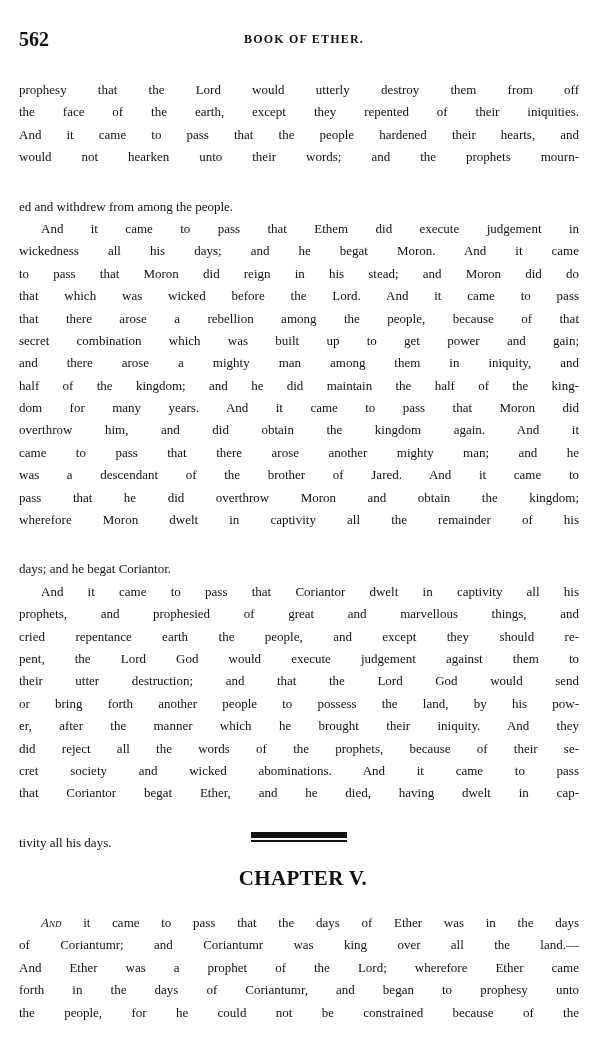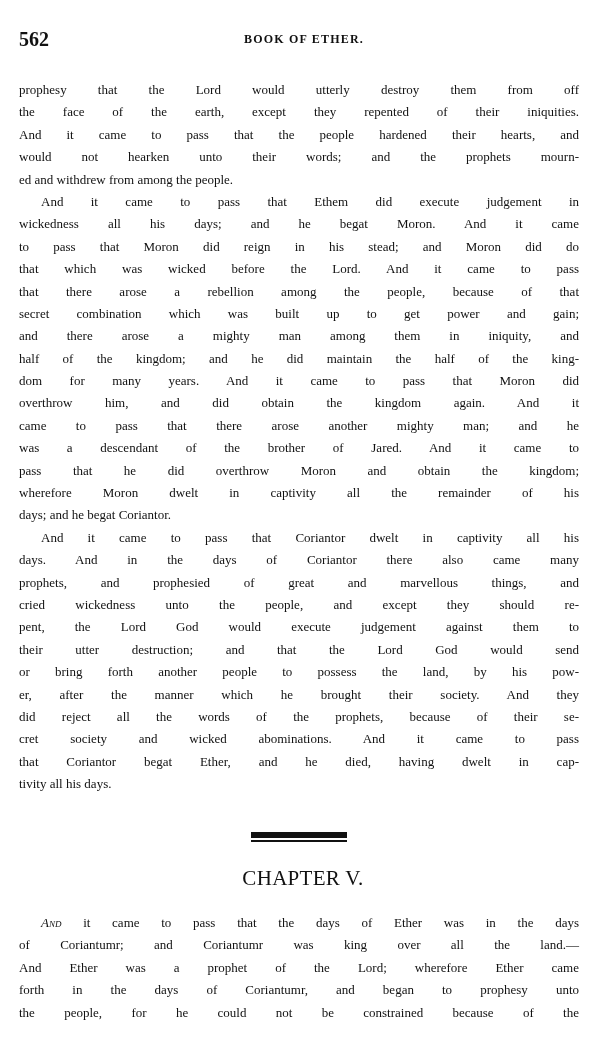--- a/index.html
+++ b/index.html
@@ -62,20 +62,21 @@
     .line {
       display: block;
       white-space: nowrap;
       text-align: justify;
       text-align-last: justify;
       height: 22.4px;
       overflow: visible;
     }
     .line.last {
       text-align-last: left;
+      margin-top: 27px;
     }
     .line.indent {
       padding-left: 22px;
     }
     .section-1 { top: 79px; }
     .rule {
       position: absolute;
       left: 251px;
       width: 96px;
       top: 832px;
@@ -98,21 +99,21 @@
       background: #111;
     }
     .chapter-heading {
       position: absolute;
       left: 0;
       width: 600px;
       top: 866px;
       text-align: center;
       font-family: "Liberation Serif", serif;
       font-size: 21px;
-      font-weight: normal;
+      font-weight: bold;
       letter-spacing: 0.3px;
       padding-left: 6px;
       box-sizing: border-box;
     }
     .section-2 { top: 912px; }
     .smallcaps-lead {
       font-variant: small-caps;
       font-style: italic;
     }
   </style>
@@ -141,27 +142,26 @@
     <span class="line">and there arose a mighty man among them in iniquity, and</span>
     <span class="line">half of the kingdom; and he did maintain the half of the king-</span>
     <span class="line">dom for many years. And it came to pass that Moron did</span>
     <span class="line">overthrow him, and did obtain the kingdom again. And it</span>
     <span class="line">came to pass that there arose another mighty man; and he</span>
     <span class="line">was a descendant of the brother of Jared. And it came to</span>
     <span class="line">pass that he did overthrow Moron and obtain the kingdom;</span>
     <span class="line">wherefore Moron dwelt in captivity all the remainder of his</span>
     <span class="line last">days; and he begat Coriantor.</span>
     <span class="line indent">And it came to pass that Coriantor dwelt in captivity all his</span>
-    <span class="line">days. And in the days of Coriantor there also came many</span>
     <span class="line">prophets, and prophesied of great and marvellous things, and</span>
-    <span class="line">cried wickedness unto the people, and except they should re-</span>
+    <span class="line">cried repentance earth the people, and except they should re-</span>
     <span class="line">pent, the Lord God would execute judgement against them to</span>
     <span class="line">their utter destruction; and that the Lord God would send</span>
     <span class="line">or bring forth another people to possess the land, by his pow-</span>
-    <span class="line">er, after the manner which he brought their society. And they</span>
+    <span class="line">er, after the manner which he brought their iniquity. And they</span>
     <span class="line">did reject all the words of the prophets, because of their se-</span>
     <span class="line">cret society and wicked abominations. And it came to pass</span>
     <span class="line">that Coriantor begat Ether, and he died, having dwelt in cap-</span>
     <span class="line last">tivity all his days.</span>
   </div>
 
   <div class="rule">
     <div class="thick"></div>
     <div class="thin"></div>
   </div>

